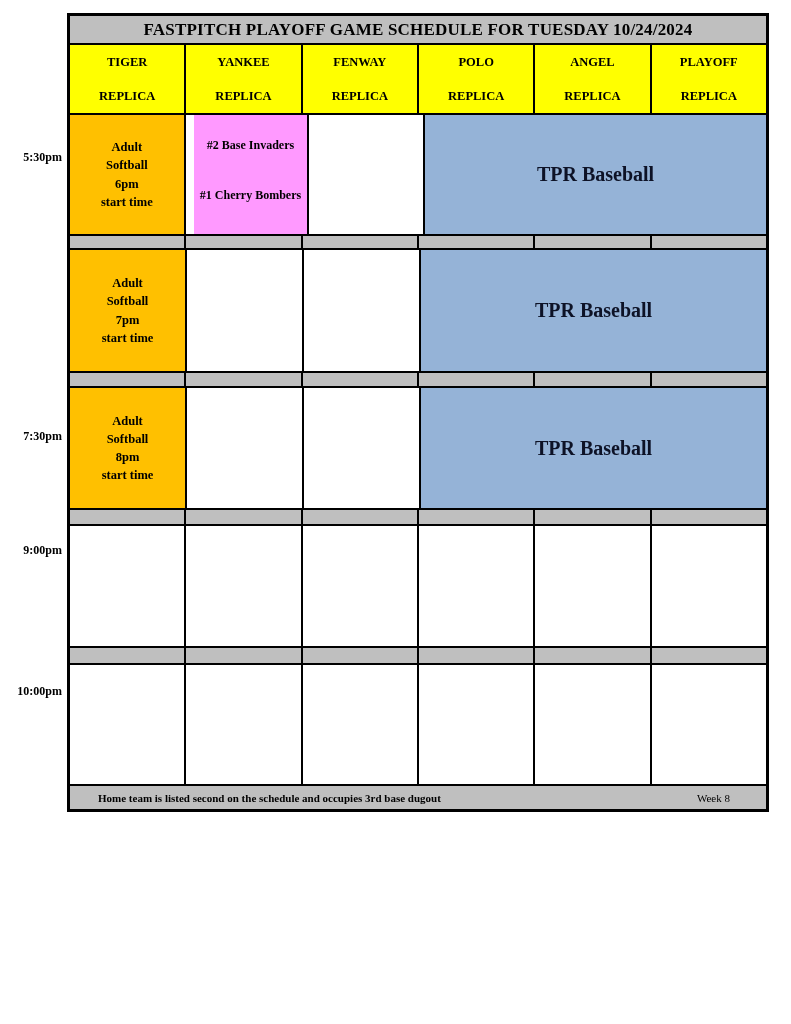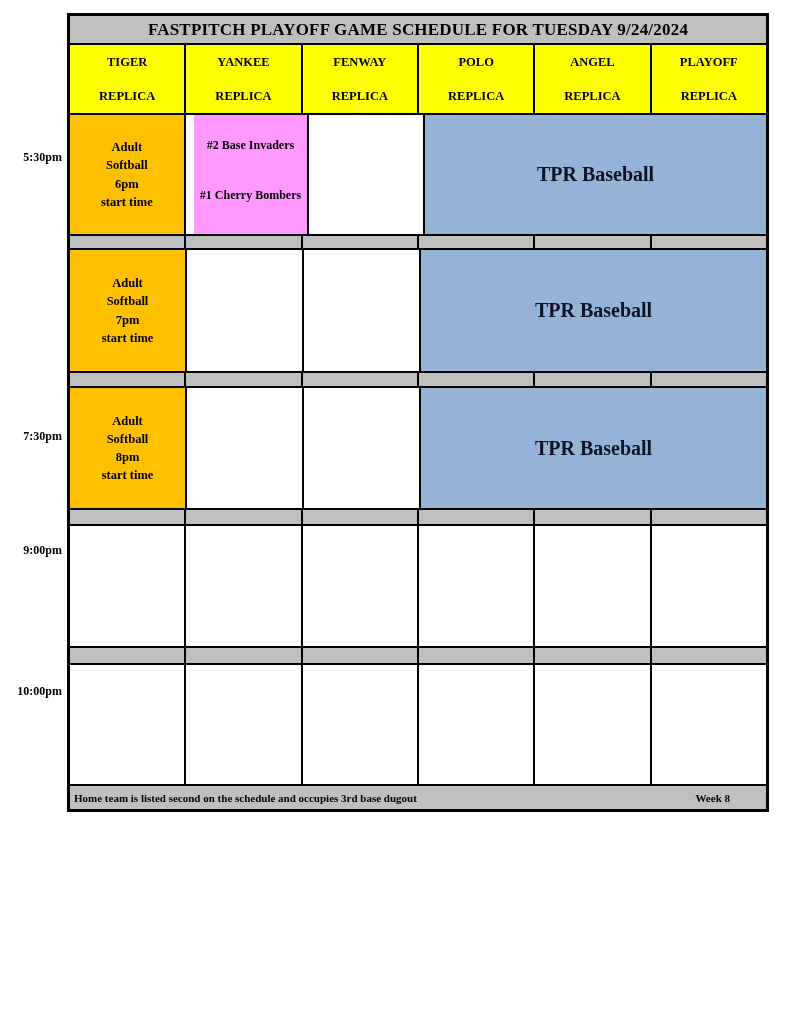--- a/index.html
+++ b/index.html
@@ -87,38 +87,38 @@
   .blue-cell {
     background: var(--tpr-blue, #95B3D7);
     display: flex; align-items: center; justify-content: center;
     font-size: 20px; font-weight: bold;
     color: #0d1226;
   }
   .empty-cell { background: #ffffff; }
 
   .footer-row { height: 23px; background: var(--bar-gray, #BFBFBF); align-items: center; }
   .footer-row .cell { border-right: none; display: flex; align-items: center; justify-content: space-between; }
-  .footer-note { font-size: 11px; font-weight: bold; padding-left: 4px; white-space: nowrap; }
-  .footer-week { font-size: 11px; font-weight: bold; padding-right: 36px; }
+  .footer-note { font-size: 11px; font-weight: bold; padding-left: 4px; white-space: nowrap; margin-left: 24px; }
+  .footer-week { font-size: 11px; font-weight: normal; padding-right: 36px; }
 </style>
 </head>
 <body>
 
 <div class="page">
 
   <div class="time-label" style="top:150px">5:30pm</div>
   <div class="time-label" style="top:429px">7:30pm</div>
   <div class="time-label" style="top:543px">9:00pm</div>
   <div class="time-label" style="top:684px">10:00pm</div>
 
   <div class="sheet">
 
     <div class="row title-row">
       <div class="cell">
-        <span class="title-text">FASTPITCH PLAYOFF GAME SCHEDULE FOR TUESDAY 9/24/2024</span>
+        <span class="title-text">FASTPITCH PLAYOFF GAME SCHEDULE FOR TUESDAY 10/24/2024</span>
       </div>
     </div>
 
     <div class="row header-row">
       <div class="cell header-cell">
         <span>TIGER</span>
         <span>REPLICA</span>
       </div>
       <div class="cell header-cell">
         <span>YANKEE</span>

